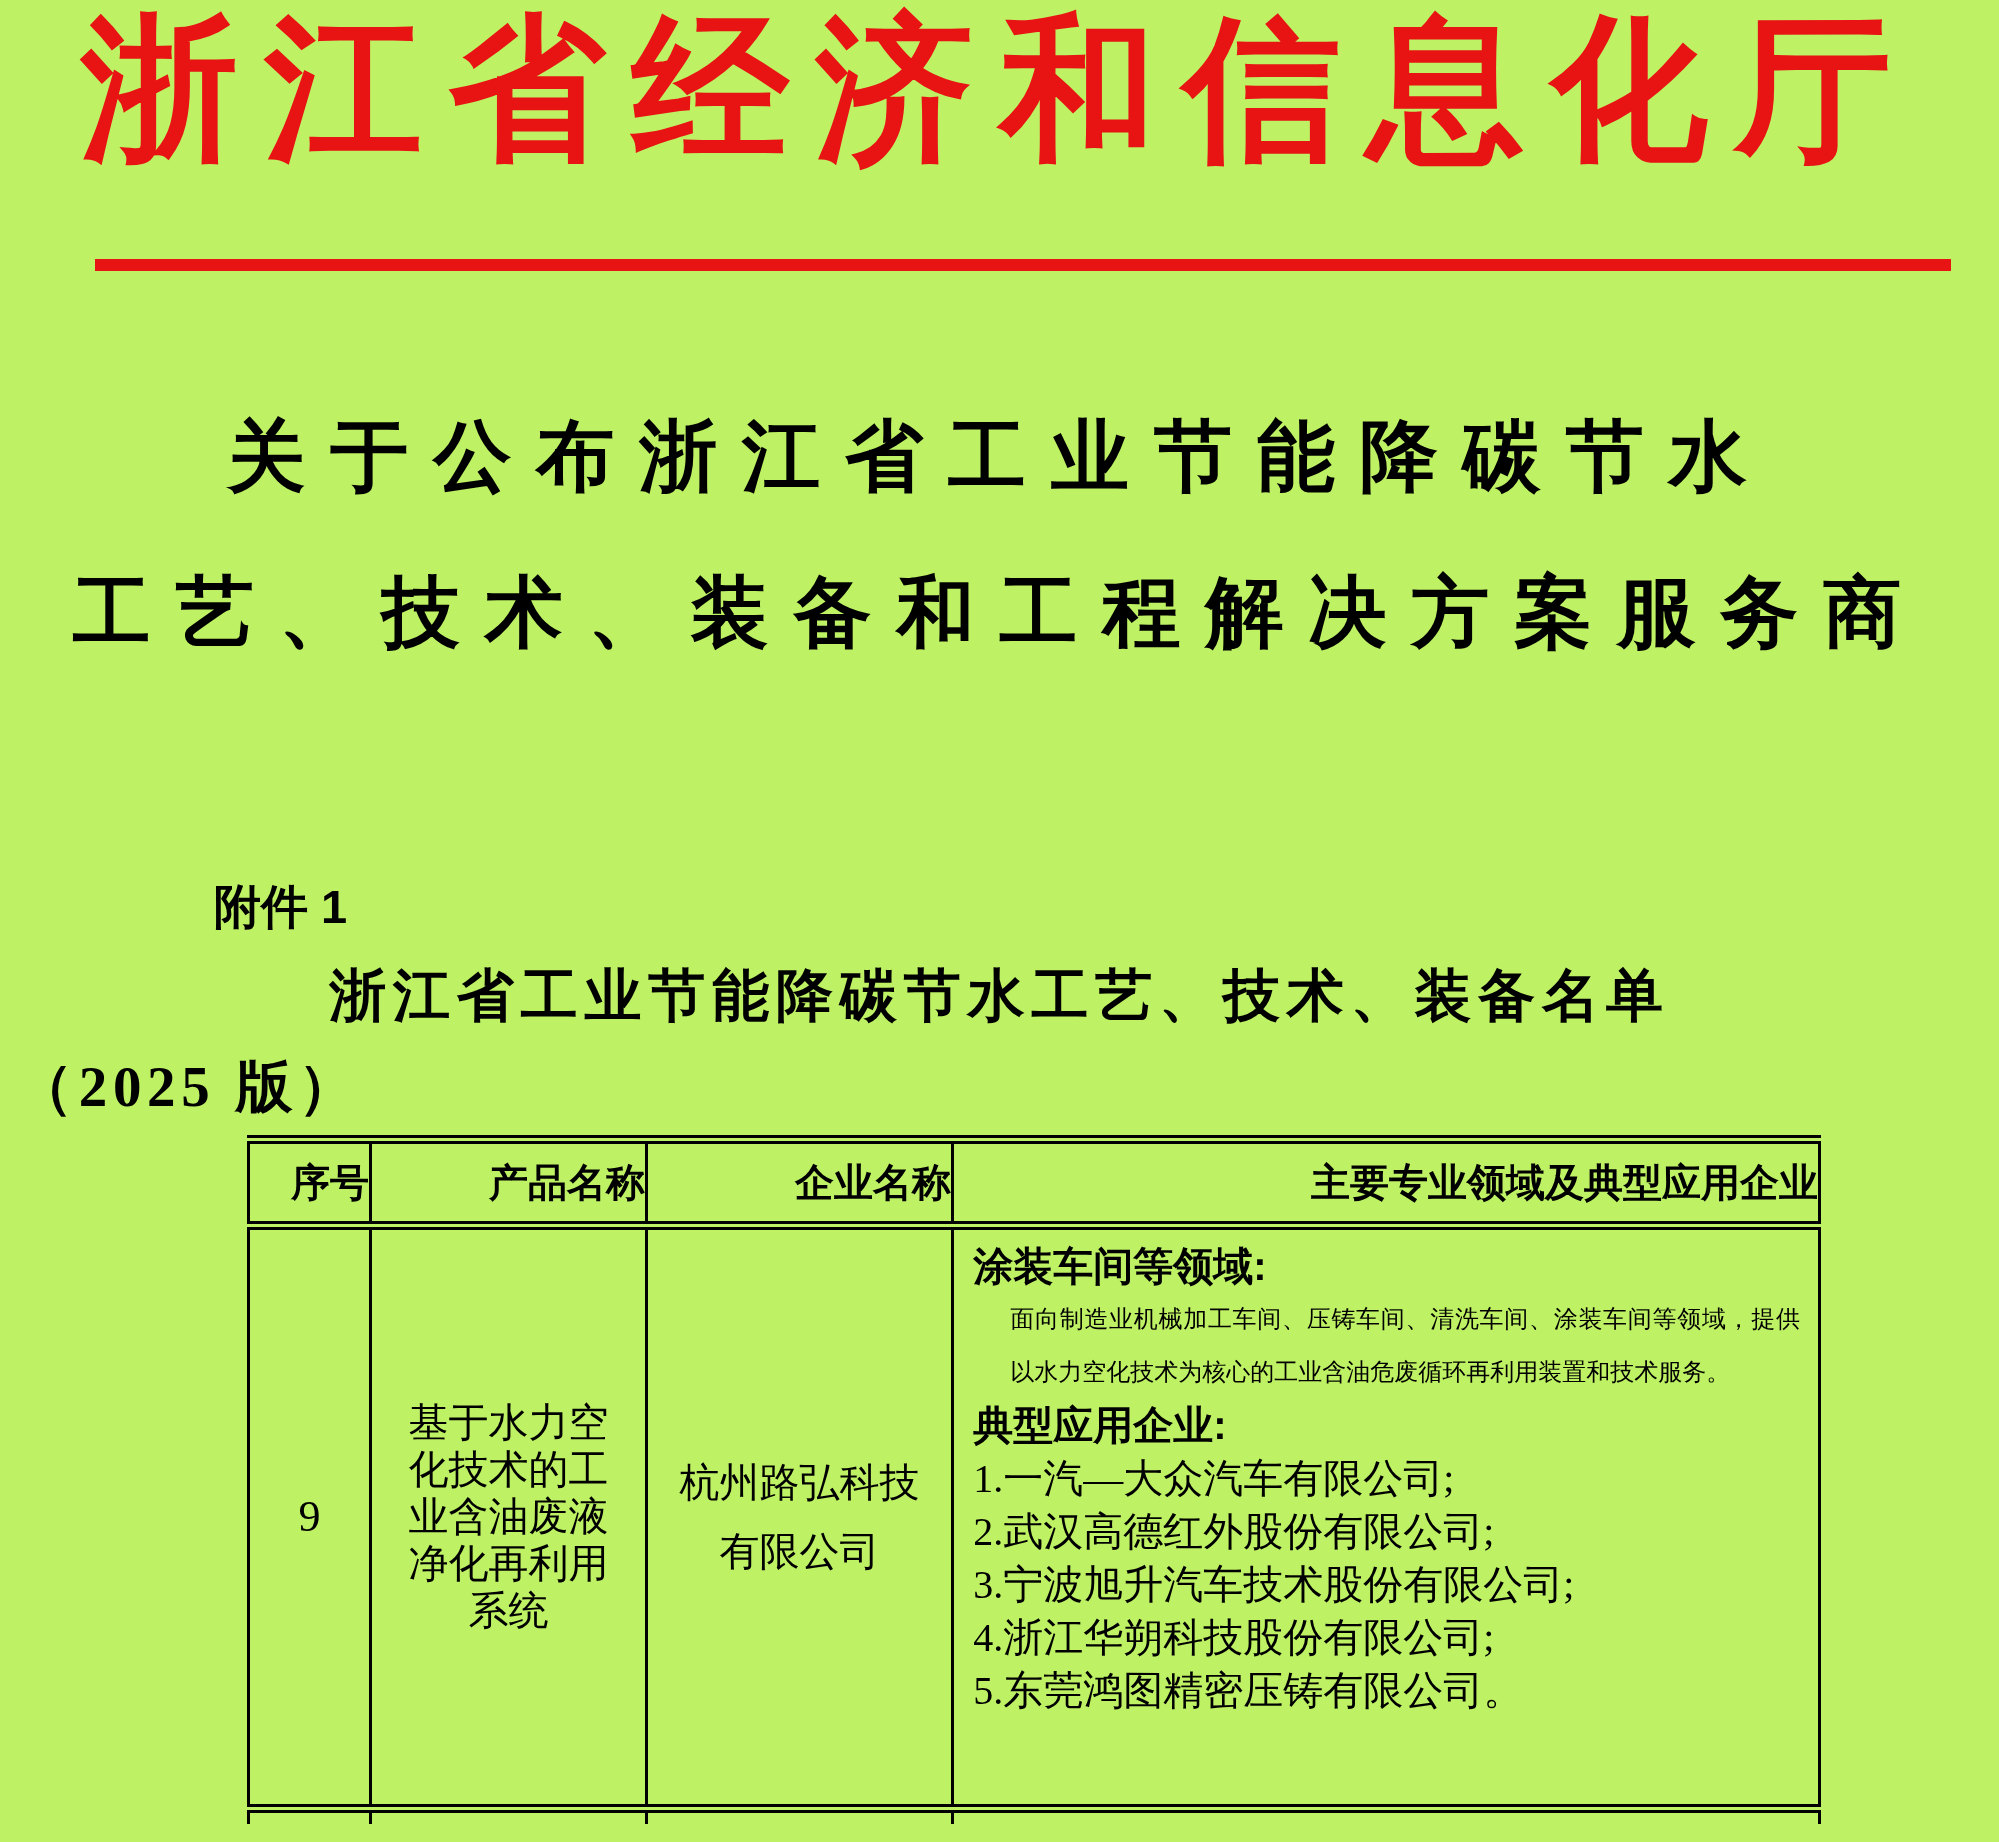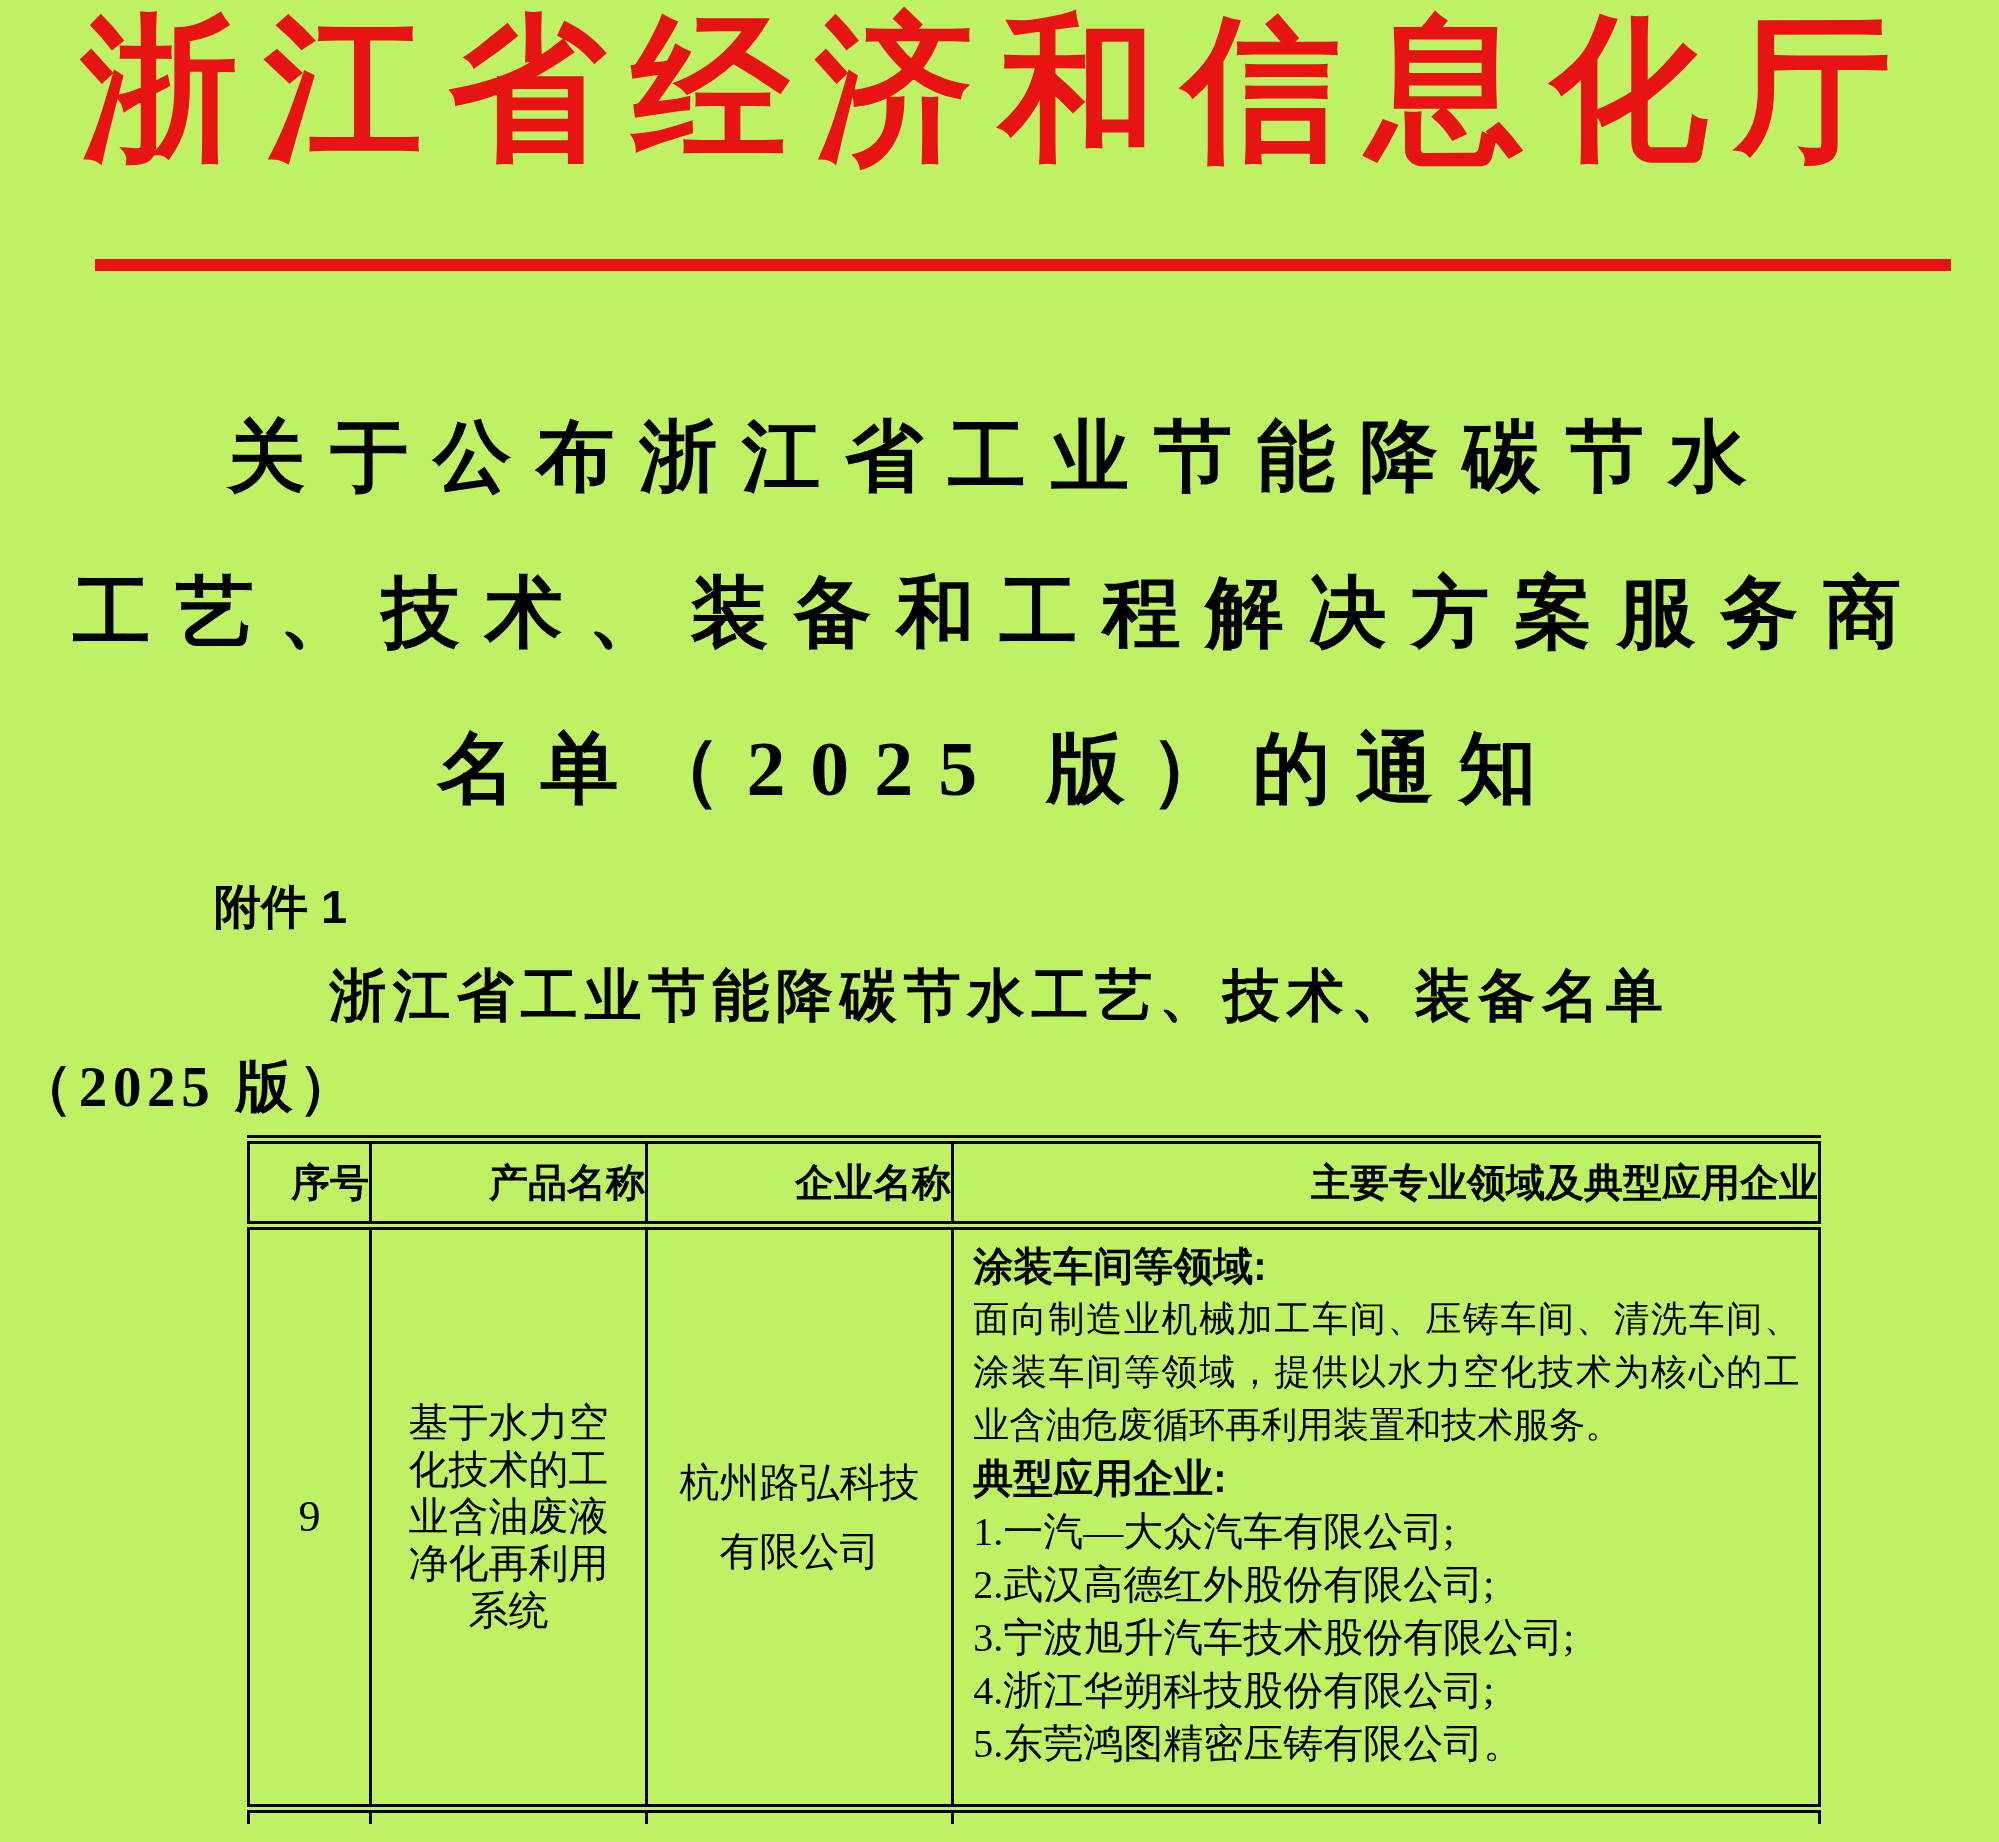--- a/index.html
+++ b/index.html
@@ -157,45 +157,45 @@
     vertical-align: top !important;
     padding: 9.7px 18px 0 19.3px !important;
   }
   .detail-label {
     font-family: "Liberation Sans", sans-serif;
     font-weight: bold;
     font-size: 40px;
     line-height: 53px;
   }
   .detail-text {
-    font-size: 36px;
+    font-size: 24px;
     line-height: 53px;
     text-align: justify;
     text-justify: inter-ideograph;
     word-break: break-all;
+    margin-left: 37px;
   }
   .app-item {
     font-size: 40px;
     line-height: 53px;
     white-space: nowrap;
   }
 </style>
 </head>
 <body>
 
 <div class="page">
 
   <div class="org-title">浙江省经济和信息化厅</div>
 
   <div class="red-rule"></div>
 
   <div class="doc-title">
     <div class="doc-title-line">关于公布浙江省工业节能降碳节水</div>
     <div class="doc-title-line">工艺、技术、装备和工程解决方案服务商</div>
-    <div class="doc-title-line">名单（2025 版）的通知</div>
   </div>
 
   <div class="attach-label">附件 1</div>
 
   <div class="attach-title-1">浙江省工业节能降碳节水工艺、技术、装备名单</div>
 
   <div class="attach-title-2">（2025 版）</div>
 
   <table class="list-table">
     <colgroup>

